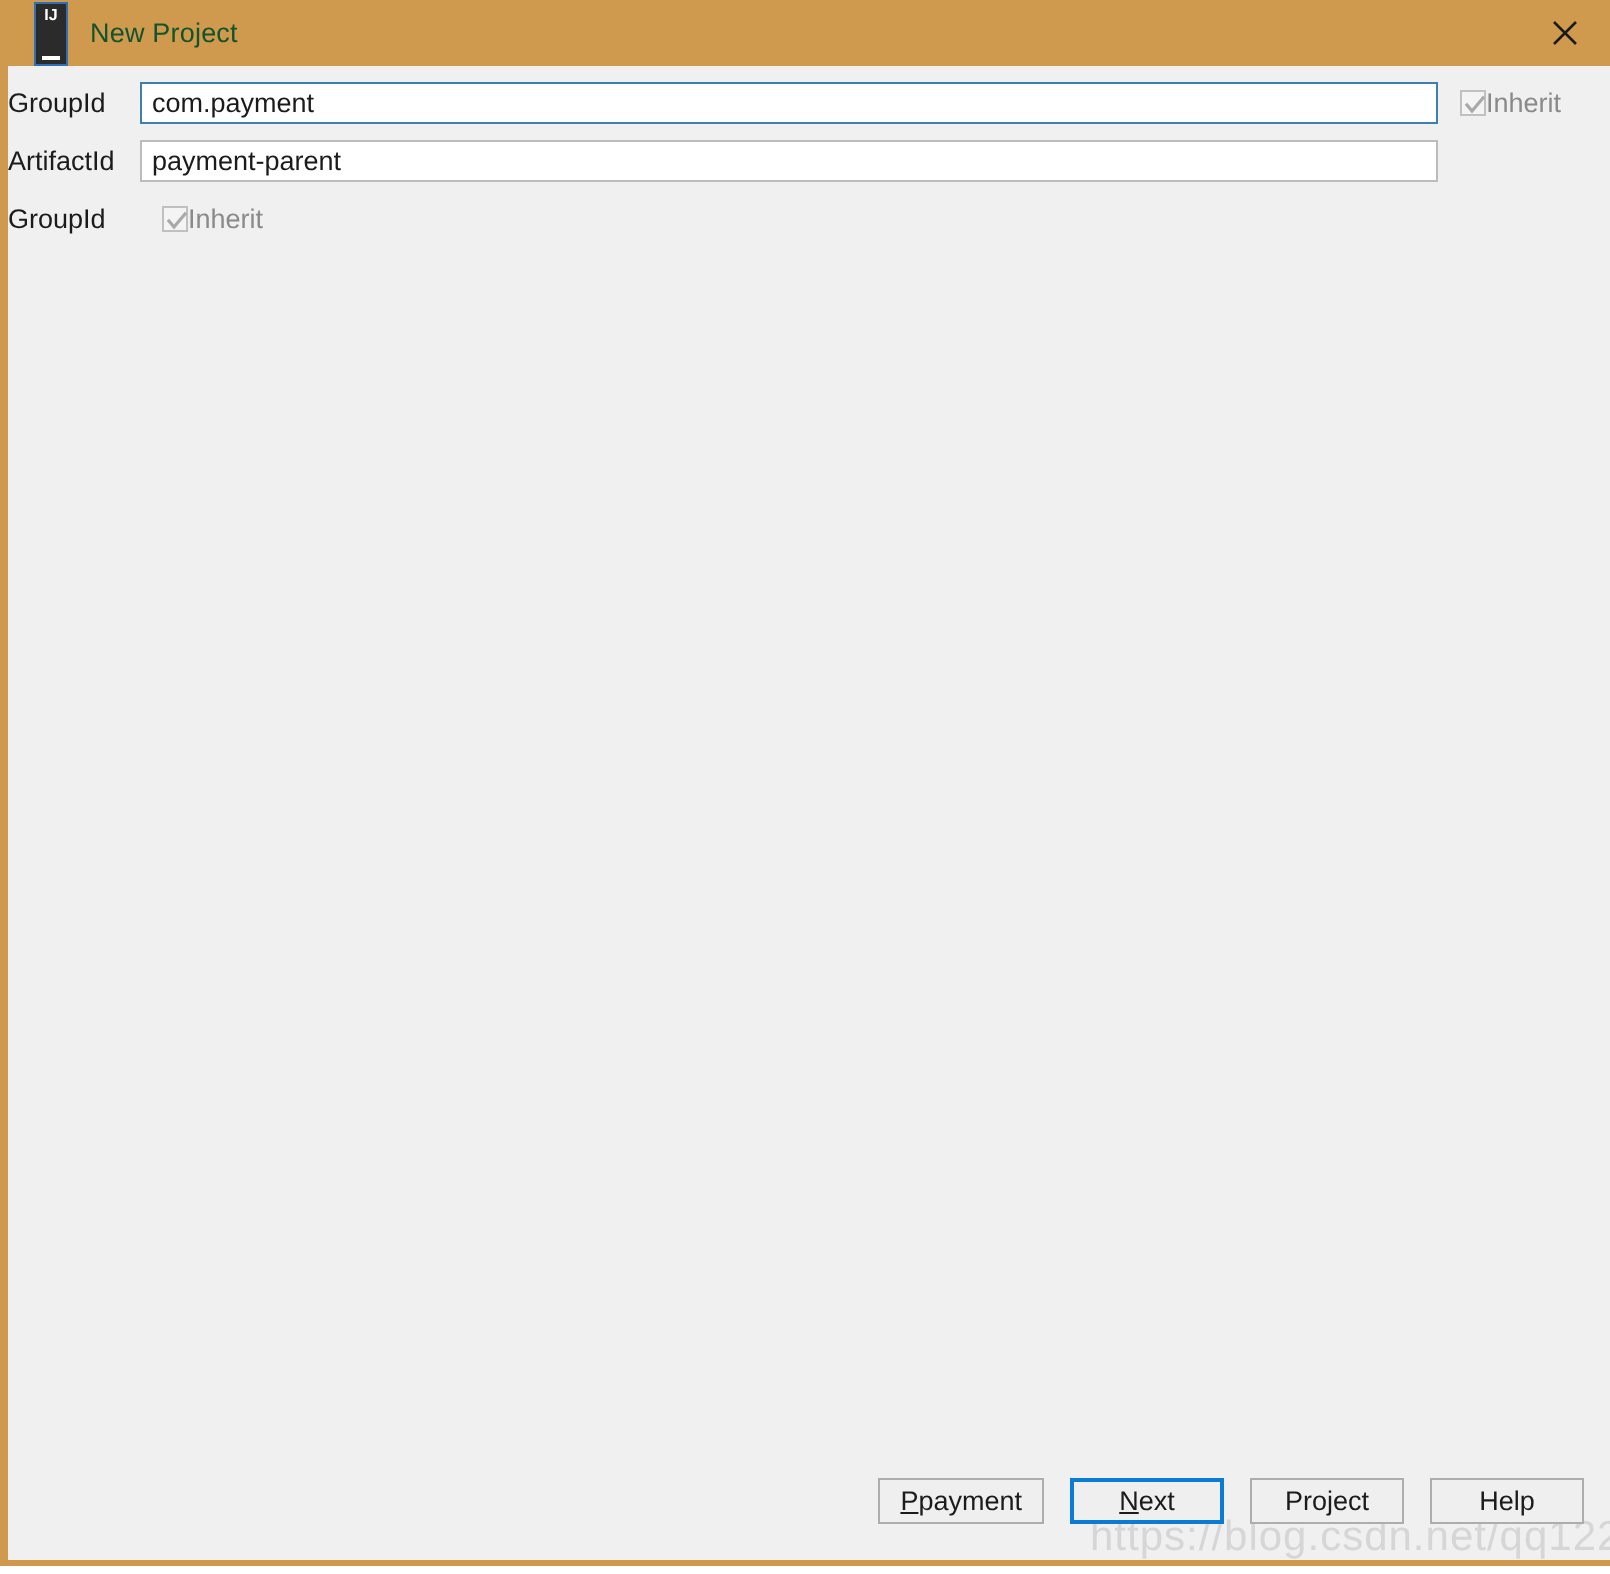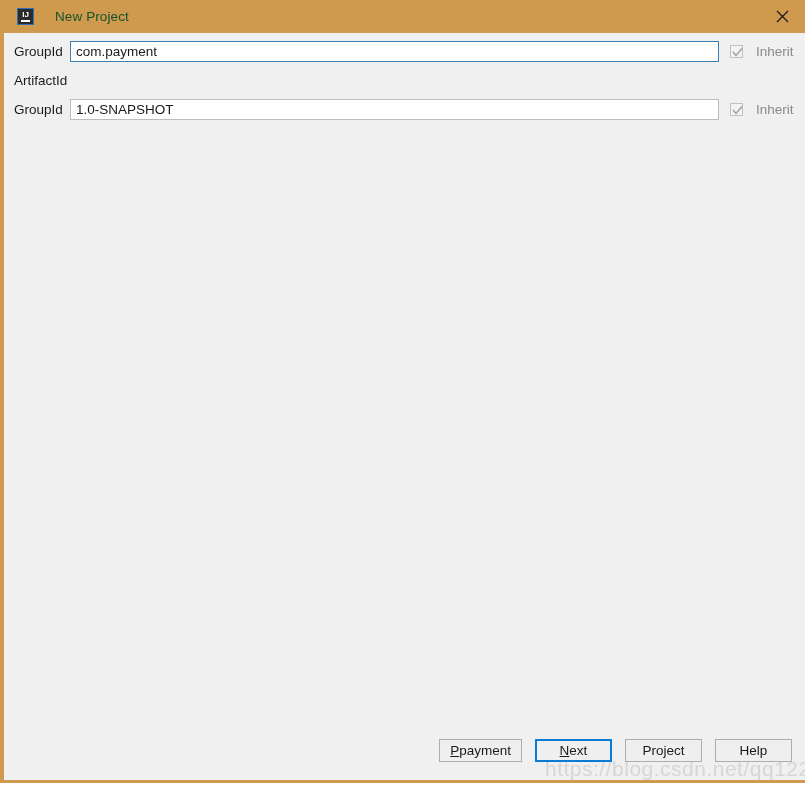--- a/index.html
+++ b/index.html
@@ -50,23 +50,23 @@
     top: 0;
     right: 0;
     height: 33px;
     background: #cf9a4e;
     display: flex;
     align-items: center;
   }
 
   .app-icon {
     width: 17px;
-    height: 17px;
+    height: 32px;
     margin-left: 13px;
-    margin-right: 21px;
+    margin-right: 11px;
     flex: 0 0 auto;
     position: relative;
     background: #2b2b2b;
     border: 1px solid #2f6fb5;
     box-sizing: border-box;
   }
   .app-icon .ij-text {
     position: absolute;
     left: 0; right: 0;
     top: 1px;
@@ -127,21 +127,20 @@
 
   .form-row {
     position: relative;
     height: 29px;
     display: flex;
     align-items: center;
   }
 
   .field-label {
     width: 66px;
-    padding-left: 10px;
     box-sizing: border-box;
     font-size: 13.5px;
     color: #1b1b1b;
     text-align: left;
     flex: 0 0 auto;
     white-space: nowrap;
   }
 
   .text-input {
     width: 649px;
@@ -172,21 +171,21 @@
     width: 13px;
     height: 13px;
     box-sizing: border-box;
     border: 1px solid #c0c0c0;
     background: #f4f4f4;
     position: relative;
     flex: 0 0 auto;
   }
   .cb svg { position: absolute; left: 1px; top: 1px; }
   .inherit-label {
-    margin-left: 13px;
+    margin-left: 0;
     font-size: 13.5px;
     color: #8a8a8a;
     white-space: nowrap;
   }
 
   
   .footer {
     position: absolute;
     left: 0;
     right: 0;
@@ -271,25 +270,25 @@
               <svg width="11" height="11" viewBox="0 0 11 11">
                 <path d="M1.5 5.5 L4 8.5 L9.5 2" stroke="#a9a9a9" stroke-width="1.6" fill="none" stroke-linecap="square"></path>
               </svg>
             </span>
             <span class="inherit-label">Inherit</span>
           </div>
         </div>
 
         <div class="form-row">
           <div class="field-label">ArtifactId</div>
+          <input class="text-input" type="text" spellcheck="false" value="payment-parent" style="">
         </div>
 
         <div class="form-row">
           <div class="field-label">GroupId</div>
-          <input class="text-input" type="text" spellcheck="false" value="1.0-SNAPSHOT" style="">
           <div class="inherit-wrap">
             <span class="cb">
               <svg width="11" height="11" viewBox="0 0 11 11">
                 <path d="M1.5 5.5 L4 8.5 L9.5 2" stroke="#a9a9a9" stroke-width="1.6" fill="none" stroke-linecap="square"></path>
               </svg>
             </span>
             <span class="inherit-label">Inherit</span>
           </div>
         </div>
 

